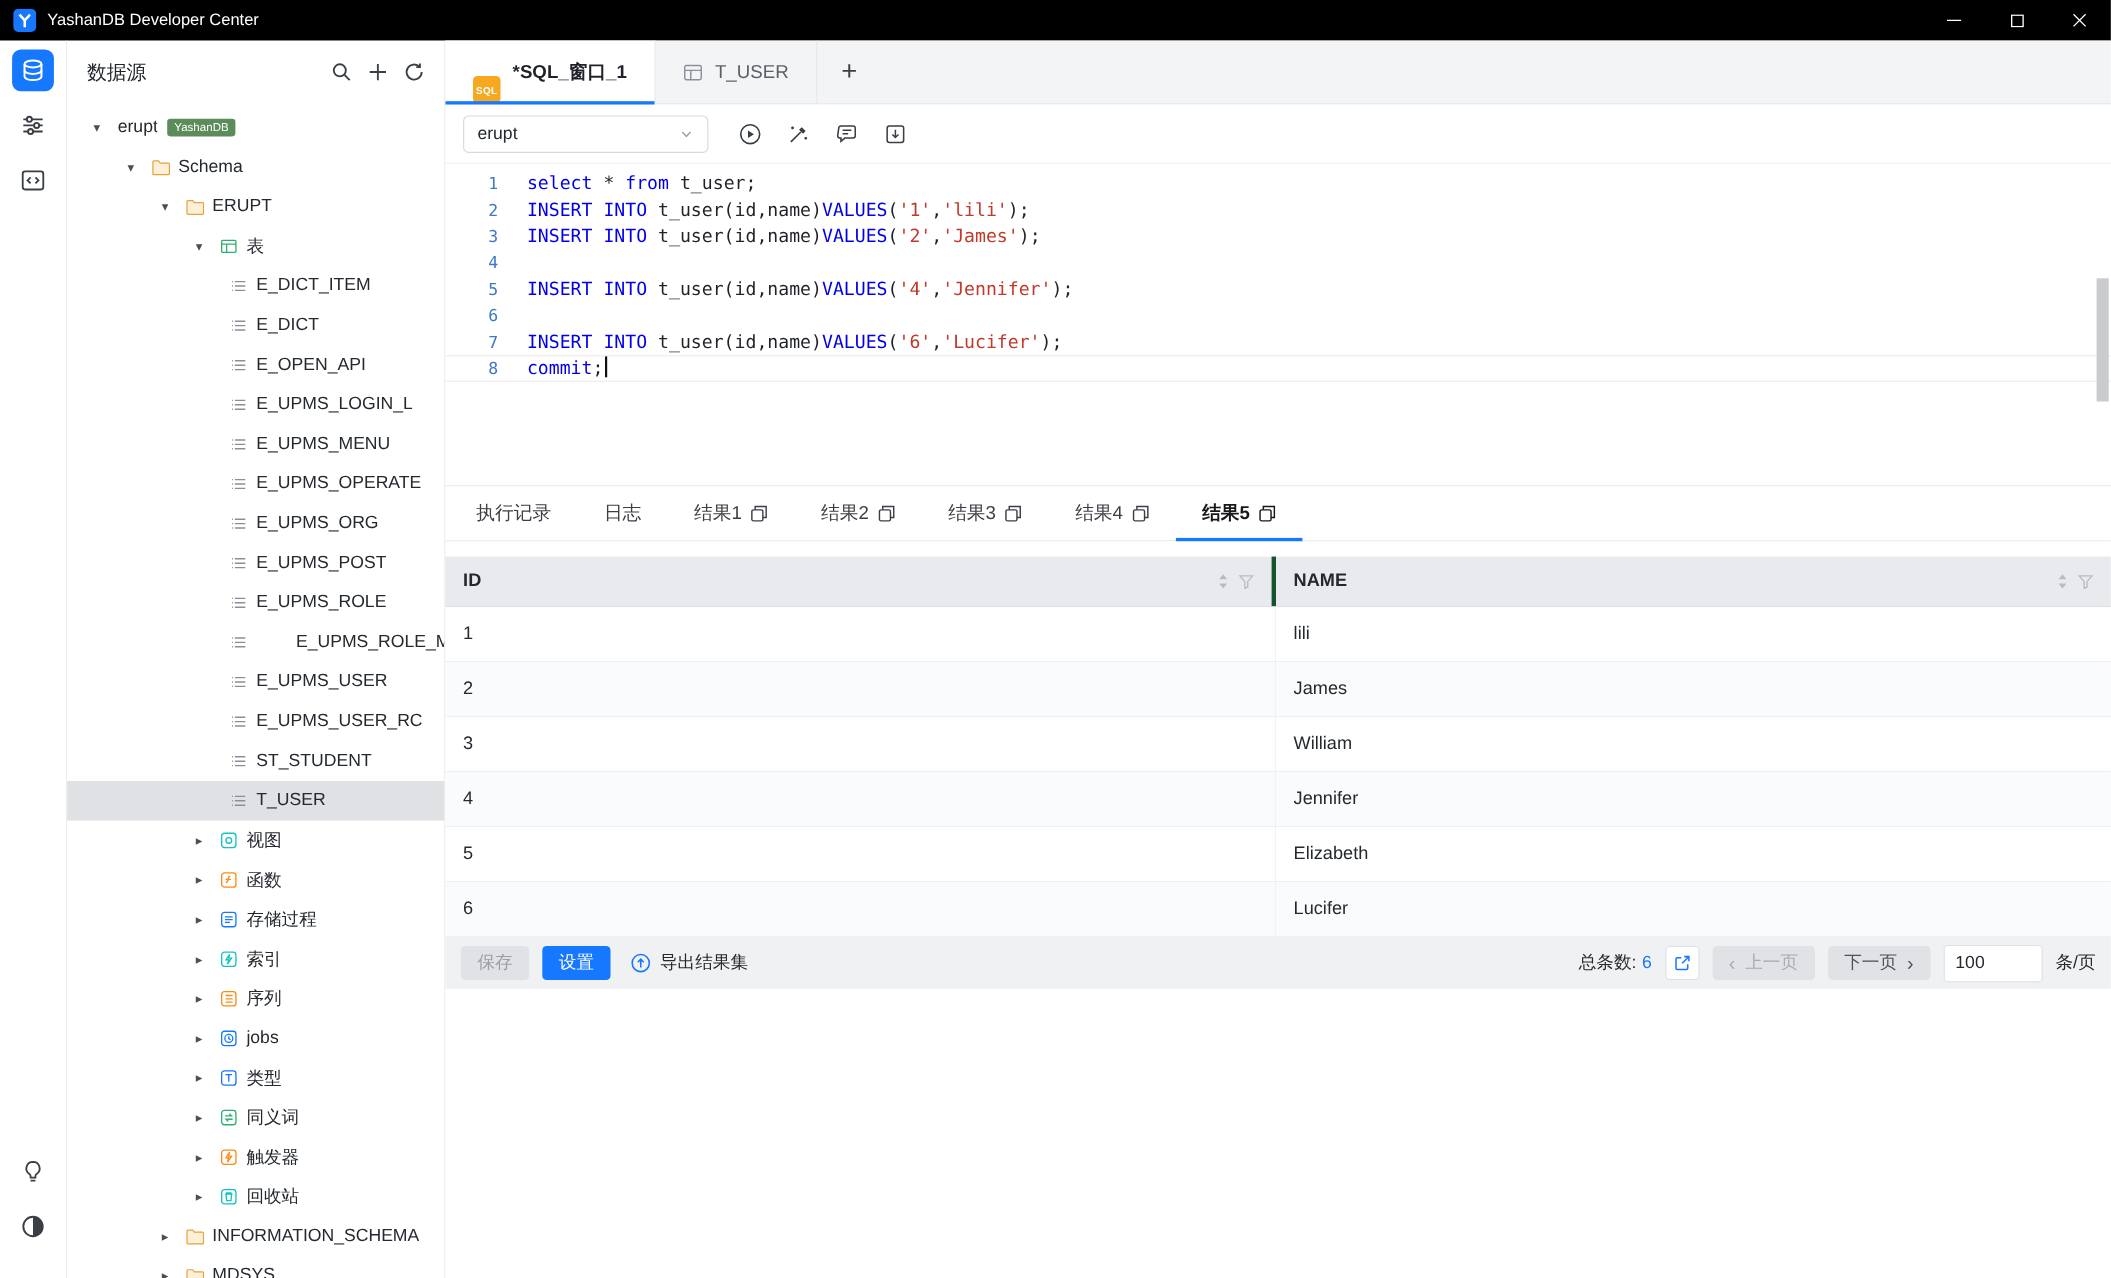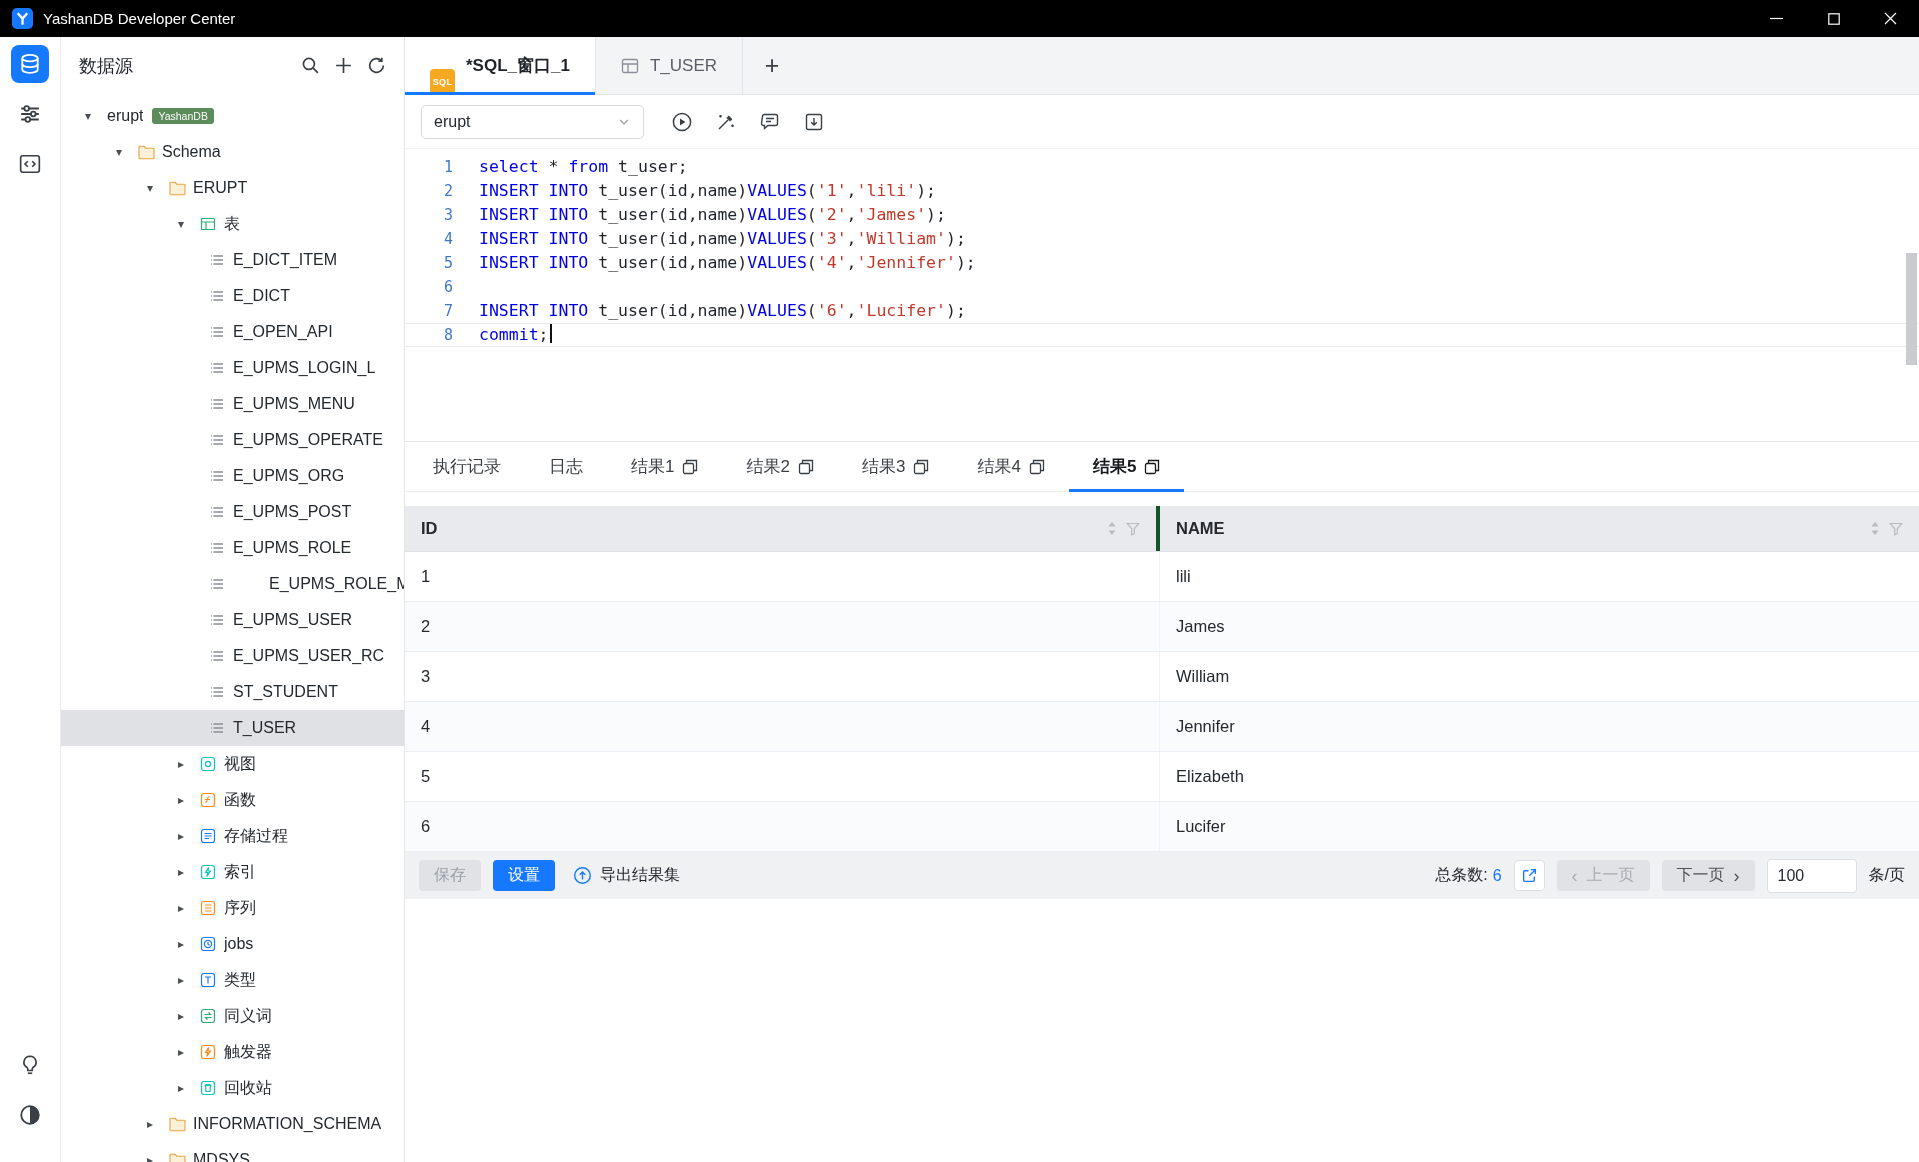--- a/index.html
+++ b/index.html
@@ -535,21 +535,20 @@
             <div class="code-line">
               <span class="gutter">2</span>
               <span class="code"><span class="tok-k">INSERT</span><span class="tok-p"> </span><span class="tok-k">INTO</span><span class="tok-p"> t_user(id,name)</span><span class="tok-k">VALUES</span><span class="tok-p">(</span><span class="tok-s">'1'</span><span class="tok-p">,</span><span class="tok-s">'lili'</span><span class="tok-p">);</span></span>
             </div>
             <div class="code-line">
               <span class="gutter">3</span>
               <span class="code"><span class="tok-k">INSERT</span><span class="tok-p"> </span><span class="tok-k">INTO</span><span class="tok-p"> t_user(id,name)</span><span class="tok-k">VALUES</span><span class="tok-p">(</span><span class="tok-s">'2'</span><span class="tok-p">,</span><span class="tok-s">'James'</span><span class="tok-p">);</span></span>
             </div>
             <div class="code-line">
               <span class="gutter">4</span>
-              <span class="code"><span class="tok-k">INSERT</span><span class="tok-p"> </span><span class="tok-k">INTO</span><span class="tok-p"> t_user(id,name)</span><span class="tok-k">VALUES</span><span class="tok-p">(</span><span class="tok-s">'3'</span><span class="tok-p">,</span><span class="tok-s">'William'</span><span class="tok-p">);</span></span>
             </div>
             <div class="code-line">
               <span class="gutter">5</span>
               <span class="code"><span class="tok-k">INSERT</span><span class="tok-p"> </span><span class="tok-k">INTO</span><span class="tok-p"> t_user(id,name)</span><span class="tok-k">VALUES</span><span class="tok-p">(</span><span class="tok-s">'4'</span><span class="tok-p">,</span><span class="tok-s">'Jennifer'</span><span class="tok-p">);</span></span>
             </div>
             <div class="code-line">
               <span class="gutter">6</span>
             </div>
             <div class="code-line">
               <span class="gutter">7</span>

